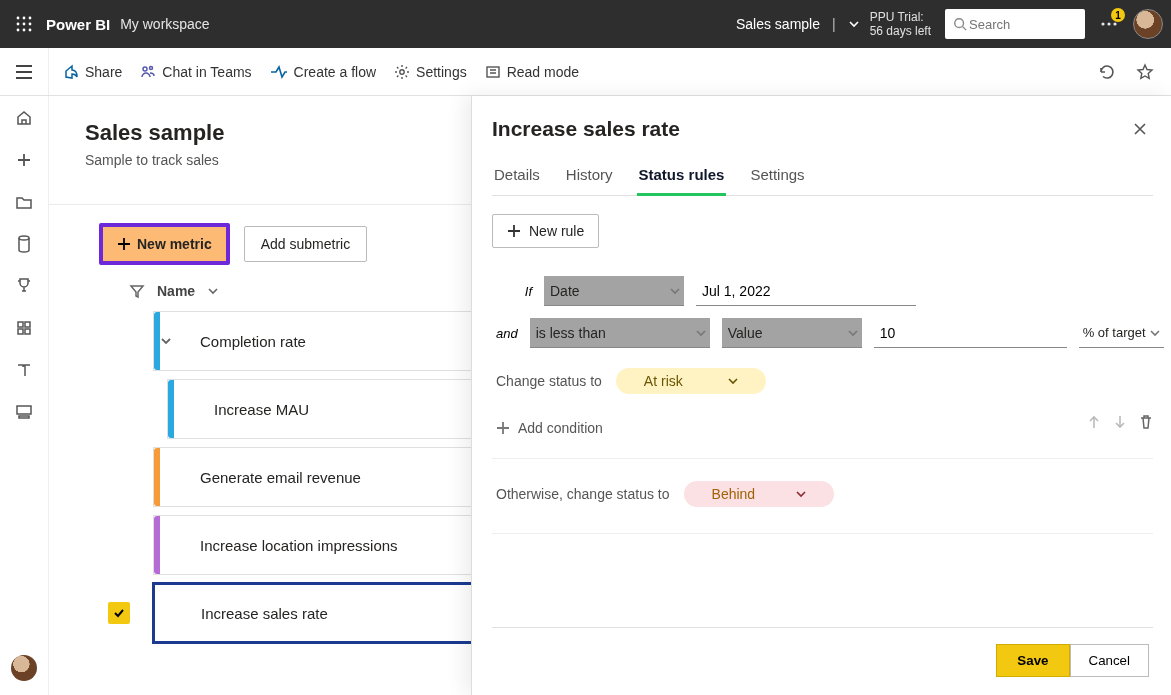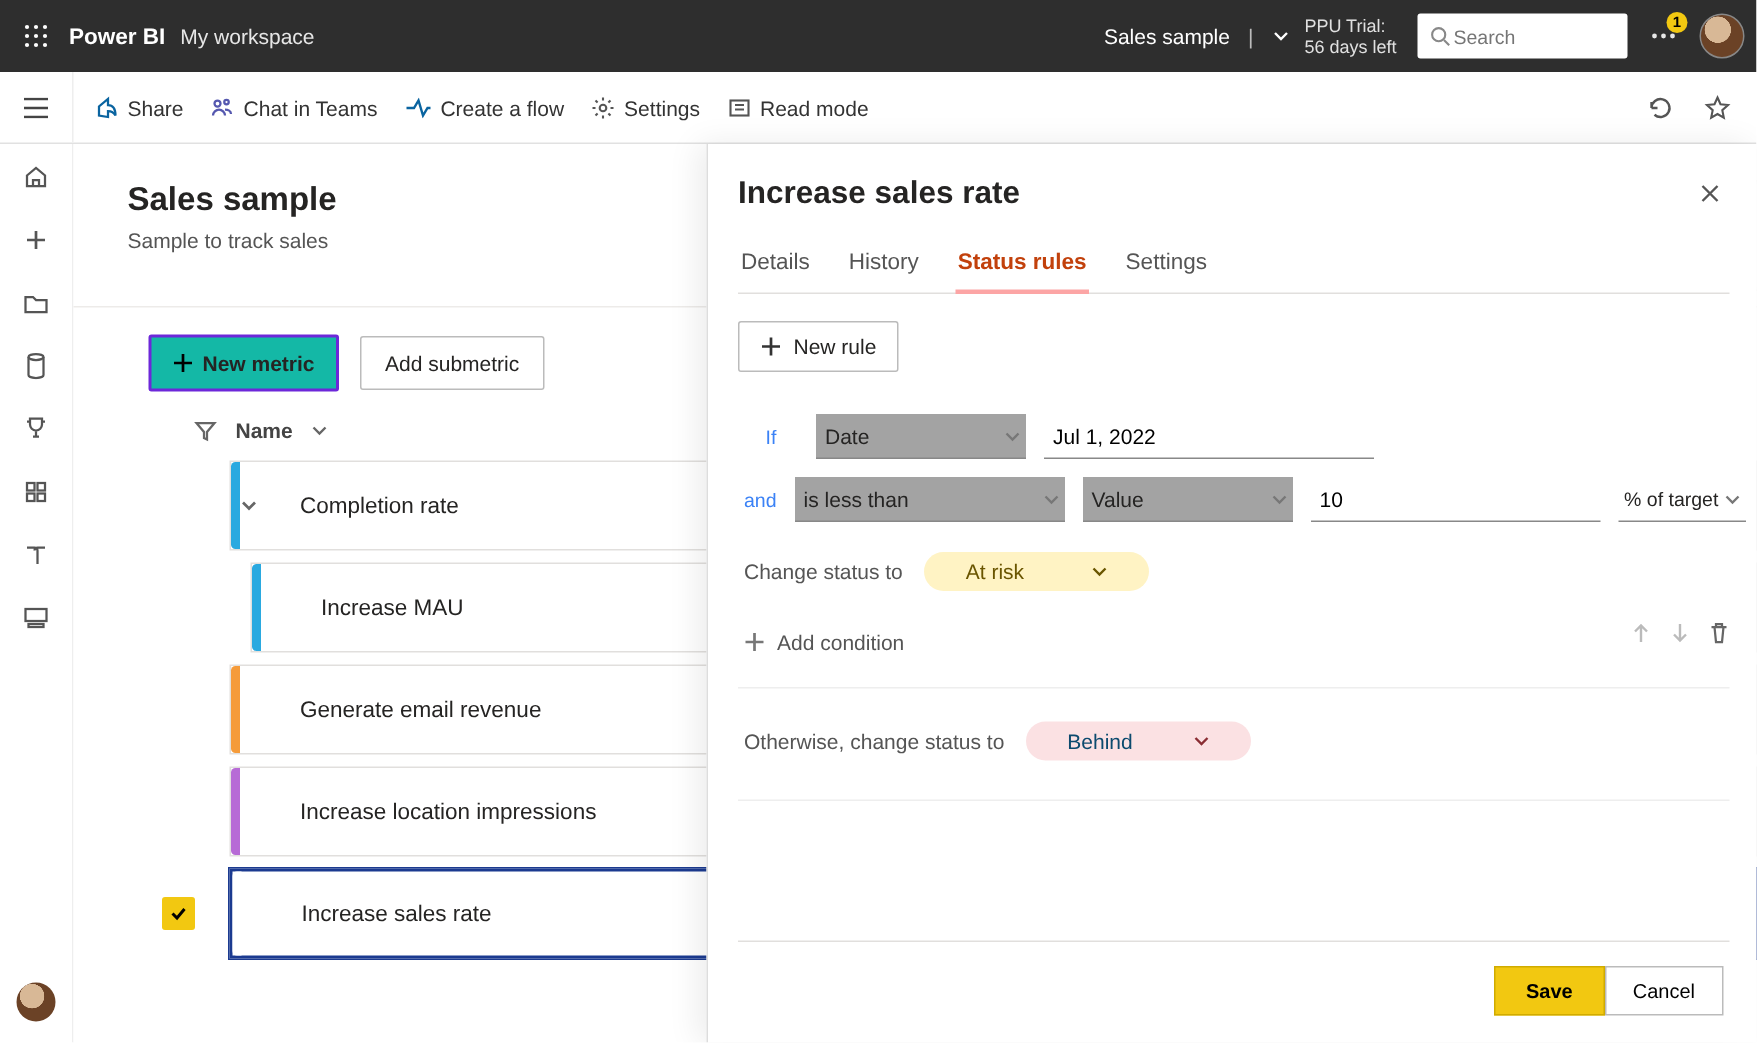--- a/index.html
+++ b/index.html
@@ -123,21 +123,21 @@
     background: #fff;
   }
   .card-val { font-size: 26px; font-weight: 600; }
   .card-lbl { font-size: 13px; color: #555; margin-top: 6px;}
   
   .metrics-tb {
     display: flex; gap: 14px; align-items: center;
     padding: 18px 0 18px 50px;
   }
   .btn-yellow {
-    background: #14b8a6; border: 2px solid #6d28d9;
+    background: #fdba74; border: 4px solid #6d28d9;
     border-radius: 2px;
     padding: 9px 14px;
     font-weight: 600; font-size: 14px;
     display: flex; align-items: center; gap: 6px;
     cursor: pointer;
   }
   .btn-white {
     background: #fff; border: 1px solid #bbb;
     border-radius: 2px;
     padding: 9px 16px; font-size: 14px;
@@ -195,37 +195,37 @@
     border-left: 1px solid #ddd;
     box-shadow: -6px 0 20px rgba(0,0,0,0.08);
     display: flex; flex-direction: column;
     padding: 20px 18px 0 20px;
   }
   .panel-head { display:flex; align-items:center; }
   .panel-title { font-size: 21px; font-weight: 600; flex:1;}
   .panel-close { width:26px; height:26px; display:flex; align-items:center; justify-content:center; cursor:pointer; color:#555;}
   .tabs { display:flex; gap: 22px; margin-top: 18px; border-bottom:1px solid #e1dfdd; }
   .tab { padding: 6px 2px 10px 2px; cursor:pointer; color:#555; font-size:15px;}
-  .tab.active { color:#c2410c; font-weight:600; border-bottom: 3px solid #fca5a5; margin-bottom:-1px;}
+  .tab.active { color:#0f172a; font-weight:600; border-bottom: 3px solid #22c55e; margin-bottom:-1px;}
   .new-rule {
     margin-top: 18px;
     border: 1px solid #bbb; border-radius: 2px;
     background: #fff; padding: 8px 14px;
     display:flex; align-items:center; gap:8px;
     width: fit-content; cursor:pointer;
   }
   .rule-block {
     margin-top: 14px;
     padding: 8px 0 16px 0;
   }
   .rule-line {
     display:flex; align-items:center; gap: 12px;
     padding: 6px 0;
   }
-  .rule-label { width: 40px; color:#3b82f6; font-size:13px; text-align:center; padding-left:4px;}
+  .rule-label { width: 40px; color:#000000; font-size:13px; text-align:right; padding-left:4px;font-style:italic;}
   .dd {
     flex: 0 0 140px;
     border:none; border-bottom: 1px solid #888;
     background:#a3a3a3; height: 30px;
     display:flex; align-items:center; justify-content:space-between;
     padding: 0 4px 0 6px;
     cursor:pointer;
   }
   .dd.wider { flex-basis: 180px; }
   .dd .chev { color:#777; }
@@ -247,21 +247,21 @@
   .pill {
     border-radius: 16px;
     padding: 5px 28px 5px 28px;
     display:flex; align-items:center; gap: 20px;
     font-size: 14px;
     cursor:pointer;
     min-width: 150px;
     justify-content: space-between;
   }
   .pill-risk { background: #fff3c4; color:#6a5500; }
-  .pill-behind { background: #fbe1e3; color: #0c4a6e; }
+  .pill-behind { background: #fbe1e3; color: #a16207; }
   .add-cond {
     display:flex; align-items:center; gap:8px;
     color:#555; margin-top: 12px; cursor:pointer;
     padding-left: 4px;
   }
   .rule-actions {
     margin-left:auto; display:flex; gap:12px; align-items:center;
   }
   .otherwise-block {
     border-top: 1px solid #eee;

